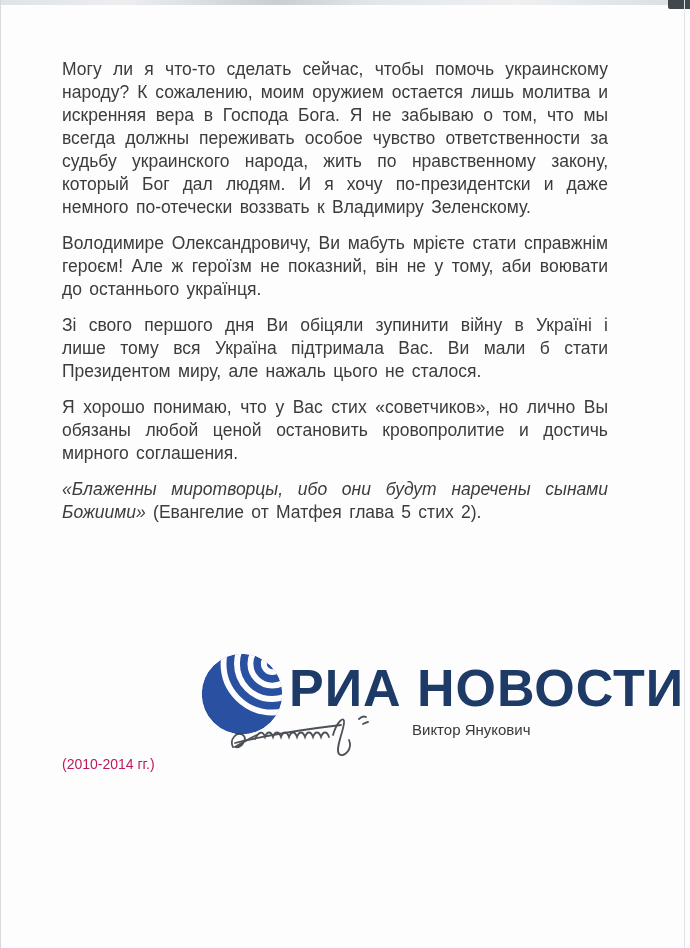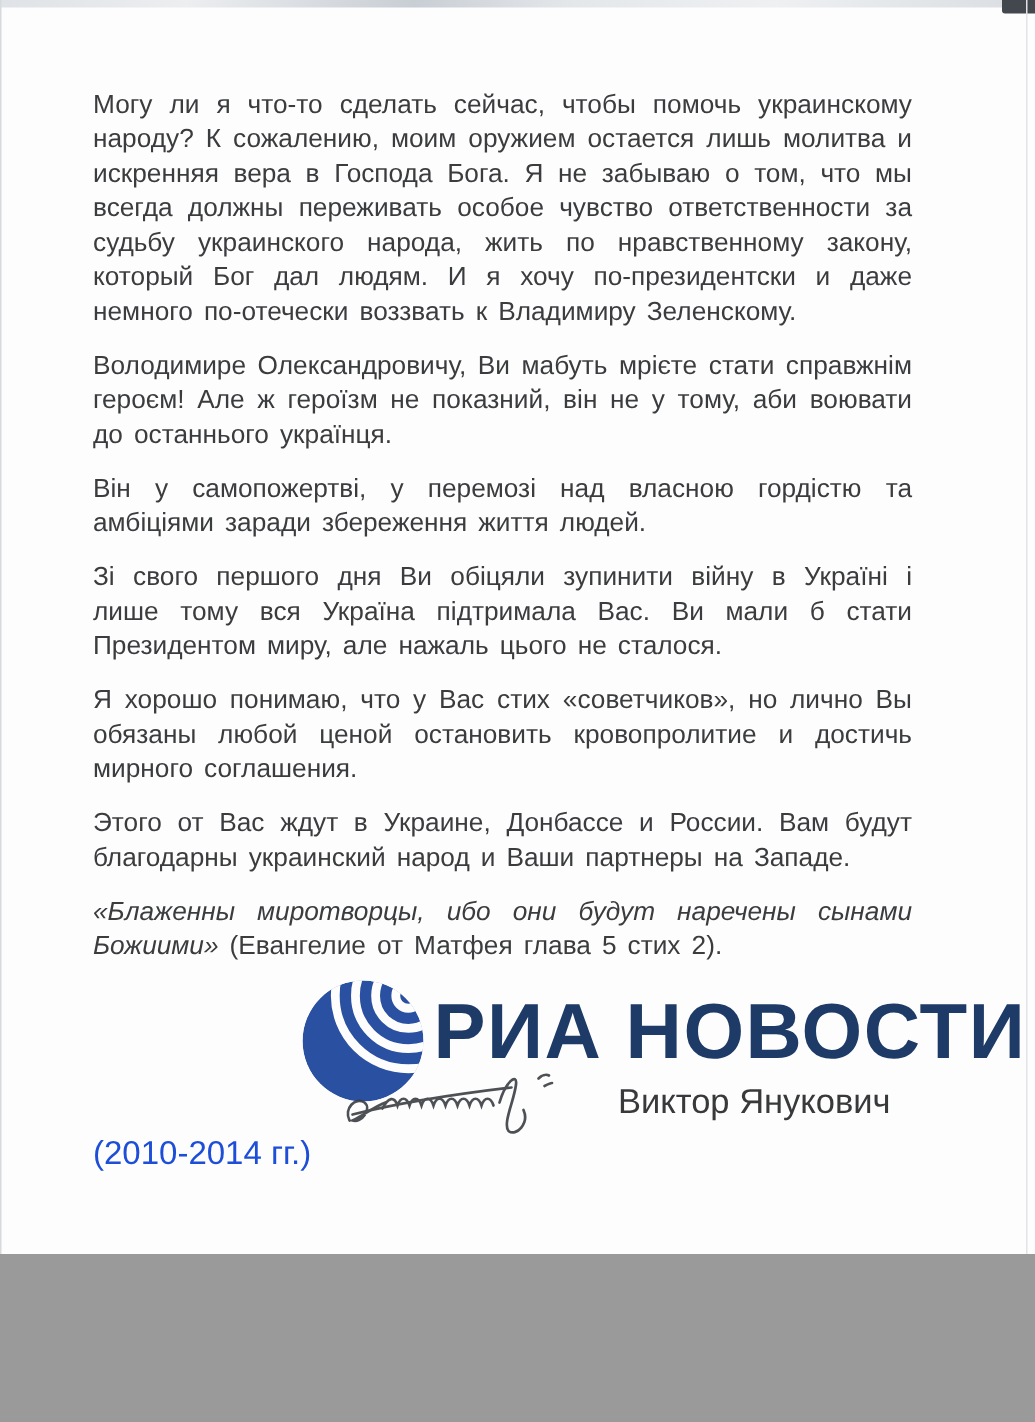--- a/index.html
+++ b/index.html
@@ -2,21 +2,21 @@
 <html><head>
 <meta charset="utf-8">
 <style>
   html,body{margin:0;padding:0;}
   body{
     font-family:"Liberation Sans", sans-serif;
     background:#9a9a9a;
   }
   .page{
     position:relative;
-    width:690px;height:836px;
+    width:690px;height:948px;
     margin:0 auto;
     background:#fdfdfe;
     overflow:hidden;
     box-shadow:0 0 6px rgba(0,0,0,.35);
   }
   
   .scan-top-strip{
     position:absolute;left:0;top:0;width:690px;height:5px;
     background:linear-gradient(90deg,#dfe2e6 0%,#eceef0 18%,#c9ced4 40%,#e4e7ea 55%,#eef0f2 75%,#d9dde1 100%);
   }
@@ -47,40 +47,38 @@
   .globe-svg{position:absolute;left:200px;top:652px;width:84px;height:84px;}
   .brand-text{
     position:absolute;left:289px;top:658px;
     font-size:52px;font-weight:700;letter-spacing:1px;
     color:#1e3a66;white-space:nowrap;
     font-family:Liberation Sans, sans-serif;
   }
   
   .sig-svg{position:absolute;left:227px;top:707px;width:154px;height:52px;z-index:5;}
   .sig-left-title{position:absolute;left:62px;top:721px;font-size:17.5px;color:#38393b;white-space:nowrap;}
-  .sig-right-name{position:absolute;left:412px;top:721px;font-size:23px;color:#38393b;white-space:nowrap;}
-  .sig-left-subtitle{position:absolute;left:62px;top:756px;font-size:22px;color:#1d4ed8;white-space:nowrap;}
+  .sig-right-name{position:absolute;left:412px;top:721px;font-size:15px;color:#38393b;white-space:nowrap;}
+  .sig-left-subtitle{position:absolute;left:62px;top:756px;font-size:14px;color:#be185d;white-space:nowrap;}
 </style>
 </head>
 <body>
 
 <div class="page">
 
   <div class="scan-top-strip"></div>
   <div class="scan-corner-bar"></div>
   <div class="scan-edge-right"></div>
   <div class="scan-edge-left"></div>
 
   <div class="letter-body">
     <p>Могу ли я что-то сделать сейчас, чтобы помочь украинскому народу? К сожалению, моим оружием остается лишь молитва и искренняя вера в Господа Бога. Я не забываю о том, что мы всегда должны переживать особое чувство ответственности за судьбу украинского народа, жить по нравственному закону, который Бог дал людям.  И я хочу по-президентски и даже немного по-отечески воззвать к Владимиру Зеленскому.</p>
     <p>Володимире Олександровичу, Ви мабуть мрієте стати справжнім героєм! Але ж героїзм не показний, він не у тому, аби воювати до останнього українця.</p>
-    <p>Він у самопожертві, у перемозі над власною гордістю та амбіціями заради збереження життя людей.</p>
     <p>Зі свого першого дня Ви обіцяли зупинити війну в Україні і лише тому вся Україна підтримала Вас. Ви мали б стати Президентом миру, але нажаль цього не сталося.</p>
     <p>Я хорошо понимаю, что у Вас стих «советчиков», но лично Вы обязаны любой ценой остановить кровопролитие и достичь мирного соглашения.</p>
-    <p>Этого от Вас ждут в Украине, Донбассе и России. Вам будут благодарны украинский народ и Ваши партнеры на Западе.</p>
     <p><span class="quote-italic">«Блаженны миротворцы, ибо они будут наречены сынами Божиими»</span><span> (Евангелие от Матфея глава 5 стих 2).</span></p>
   </div>
 
   <svg class="globe-svg" viewBox="0 0 100 100">
     <defs>
       <clipPath id="globeClip">
           <circle cx="50" cy="50" r="48"></circle>
         </clipPath>
     </defs>
     <g clip-path="url(#globeClip)">

